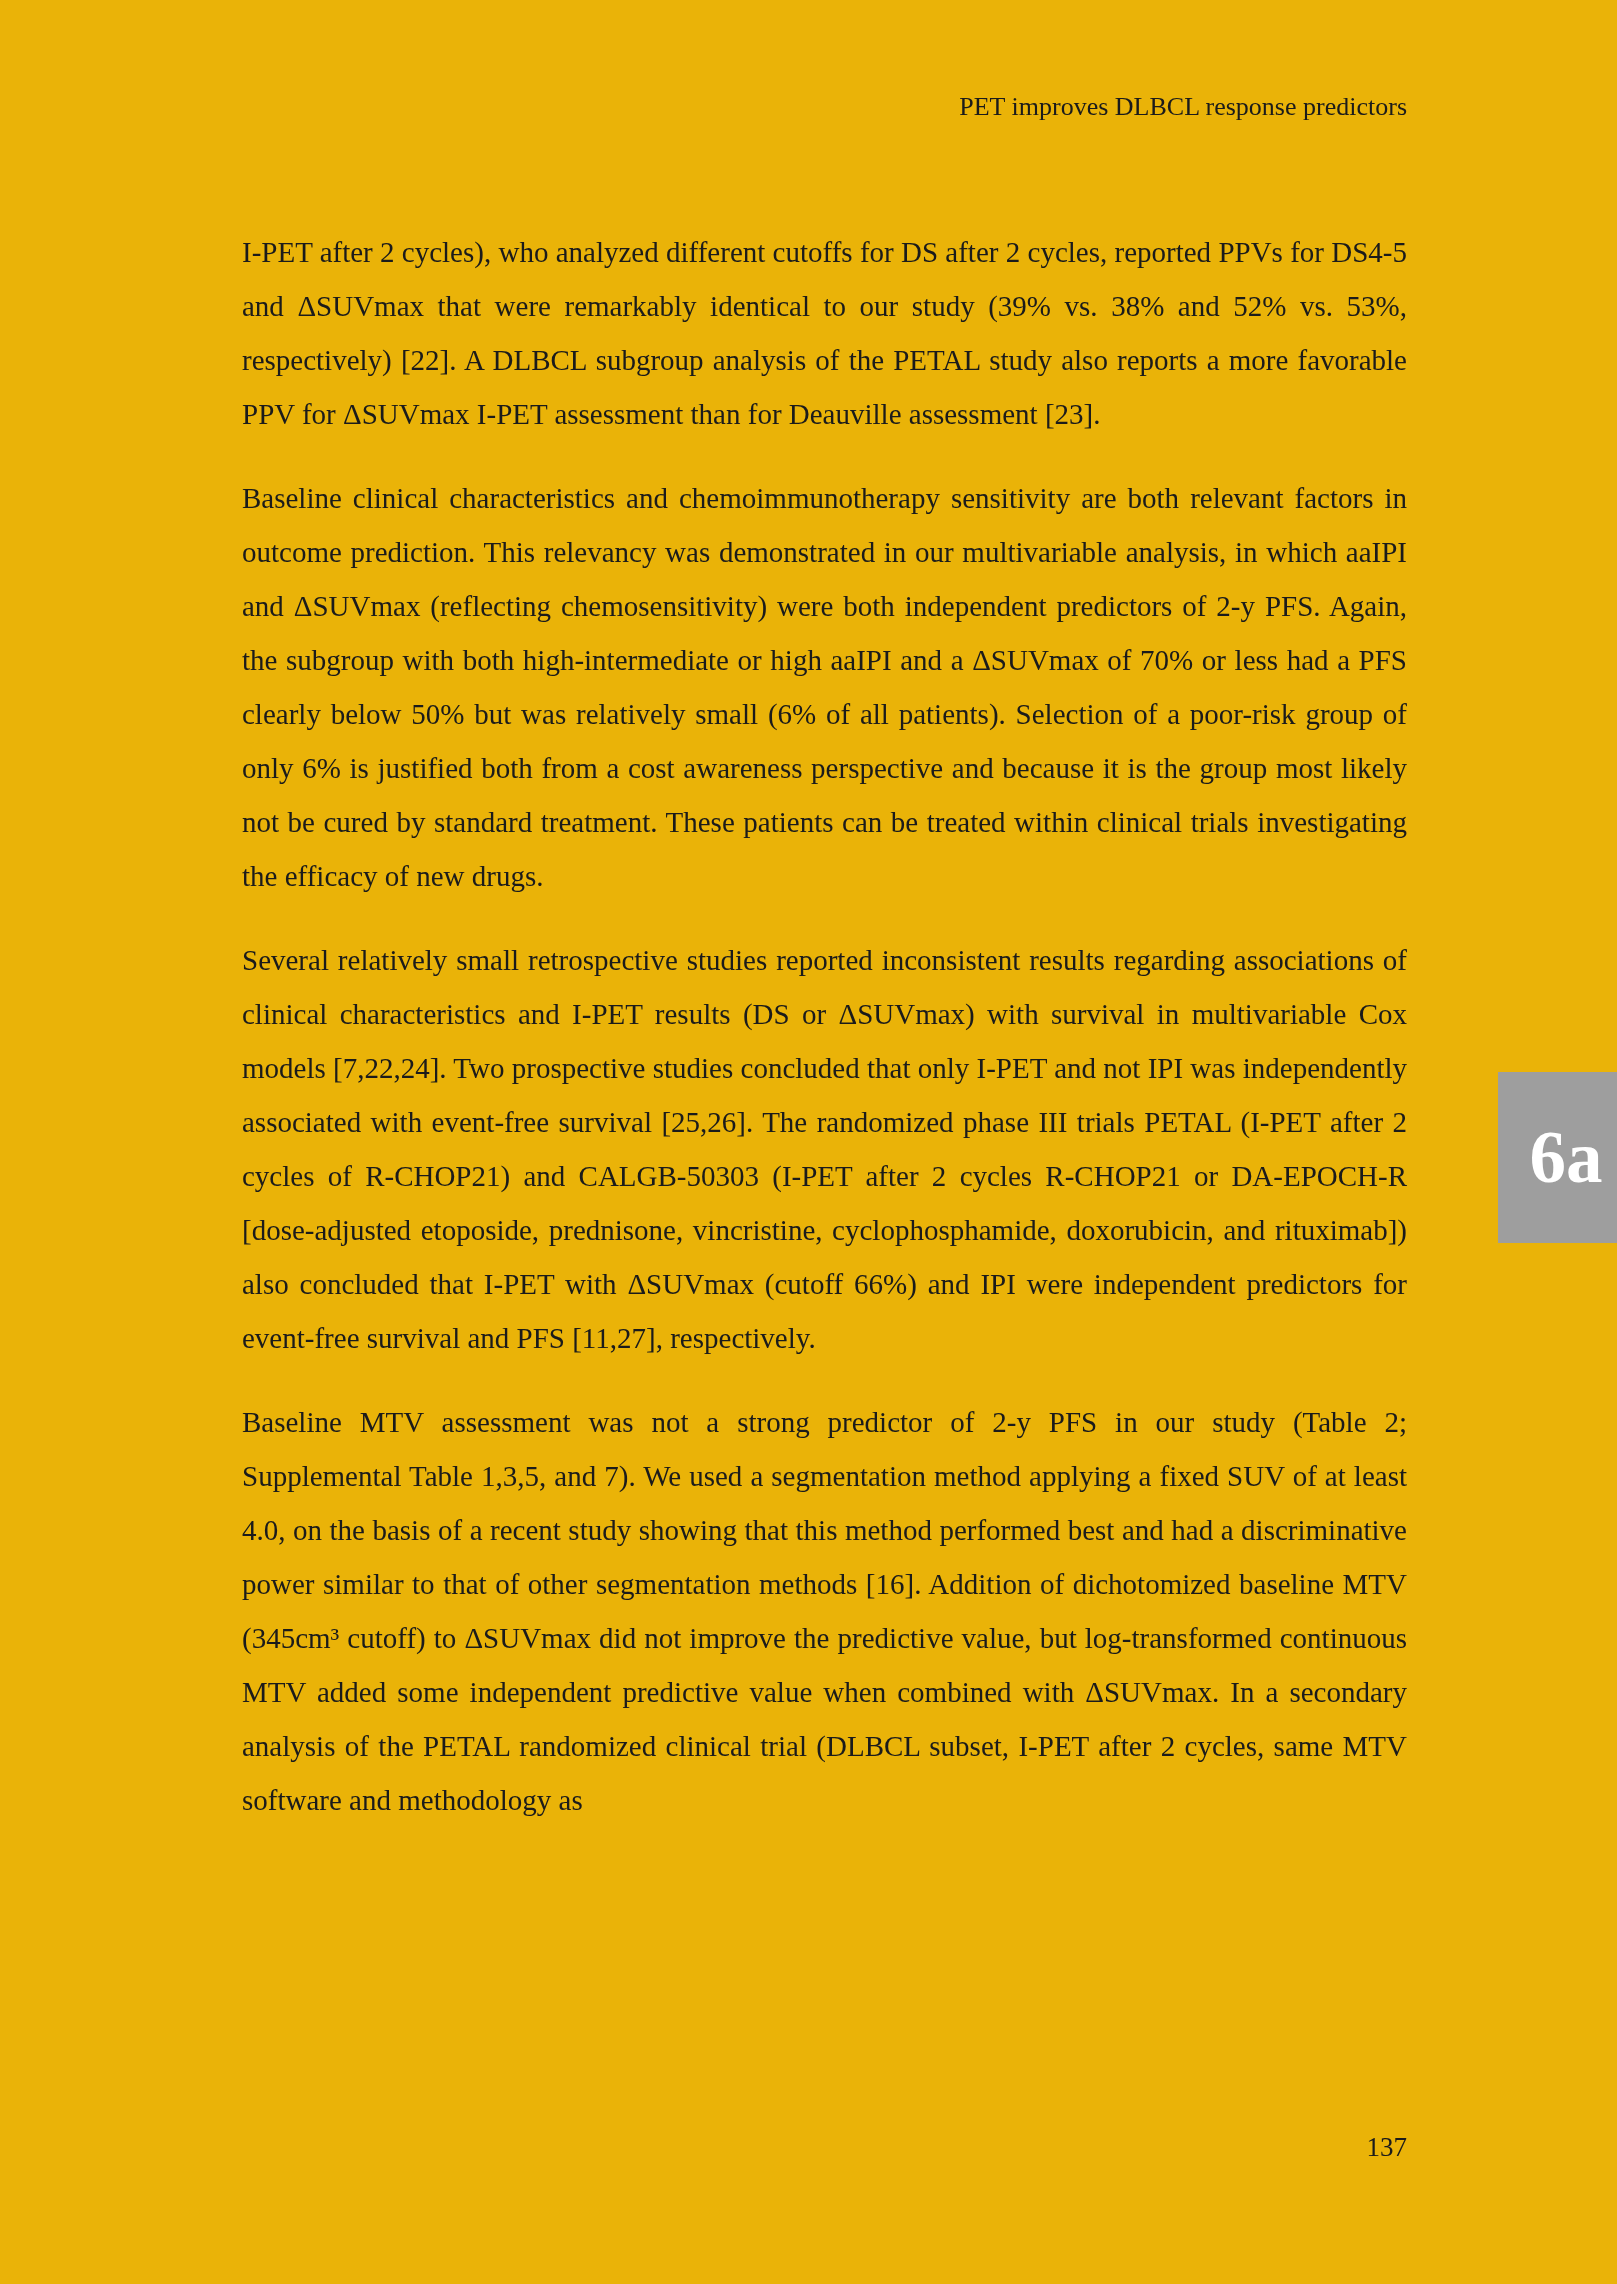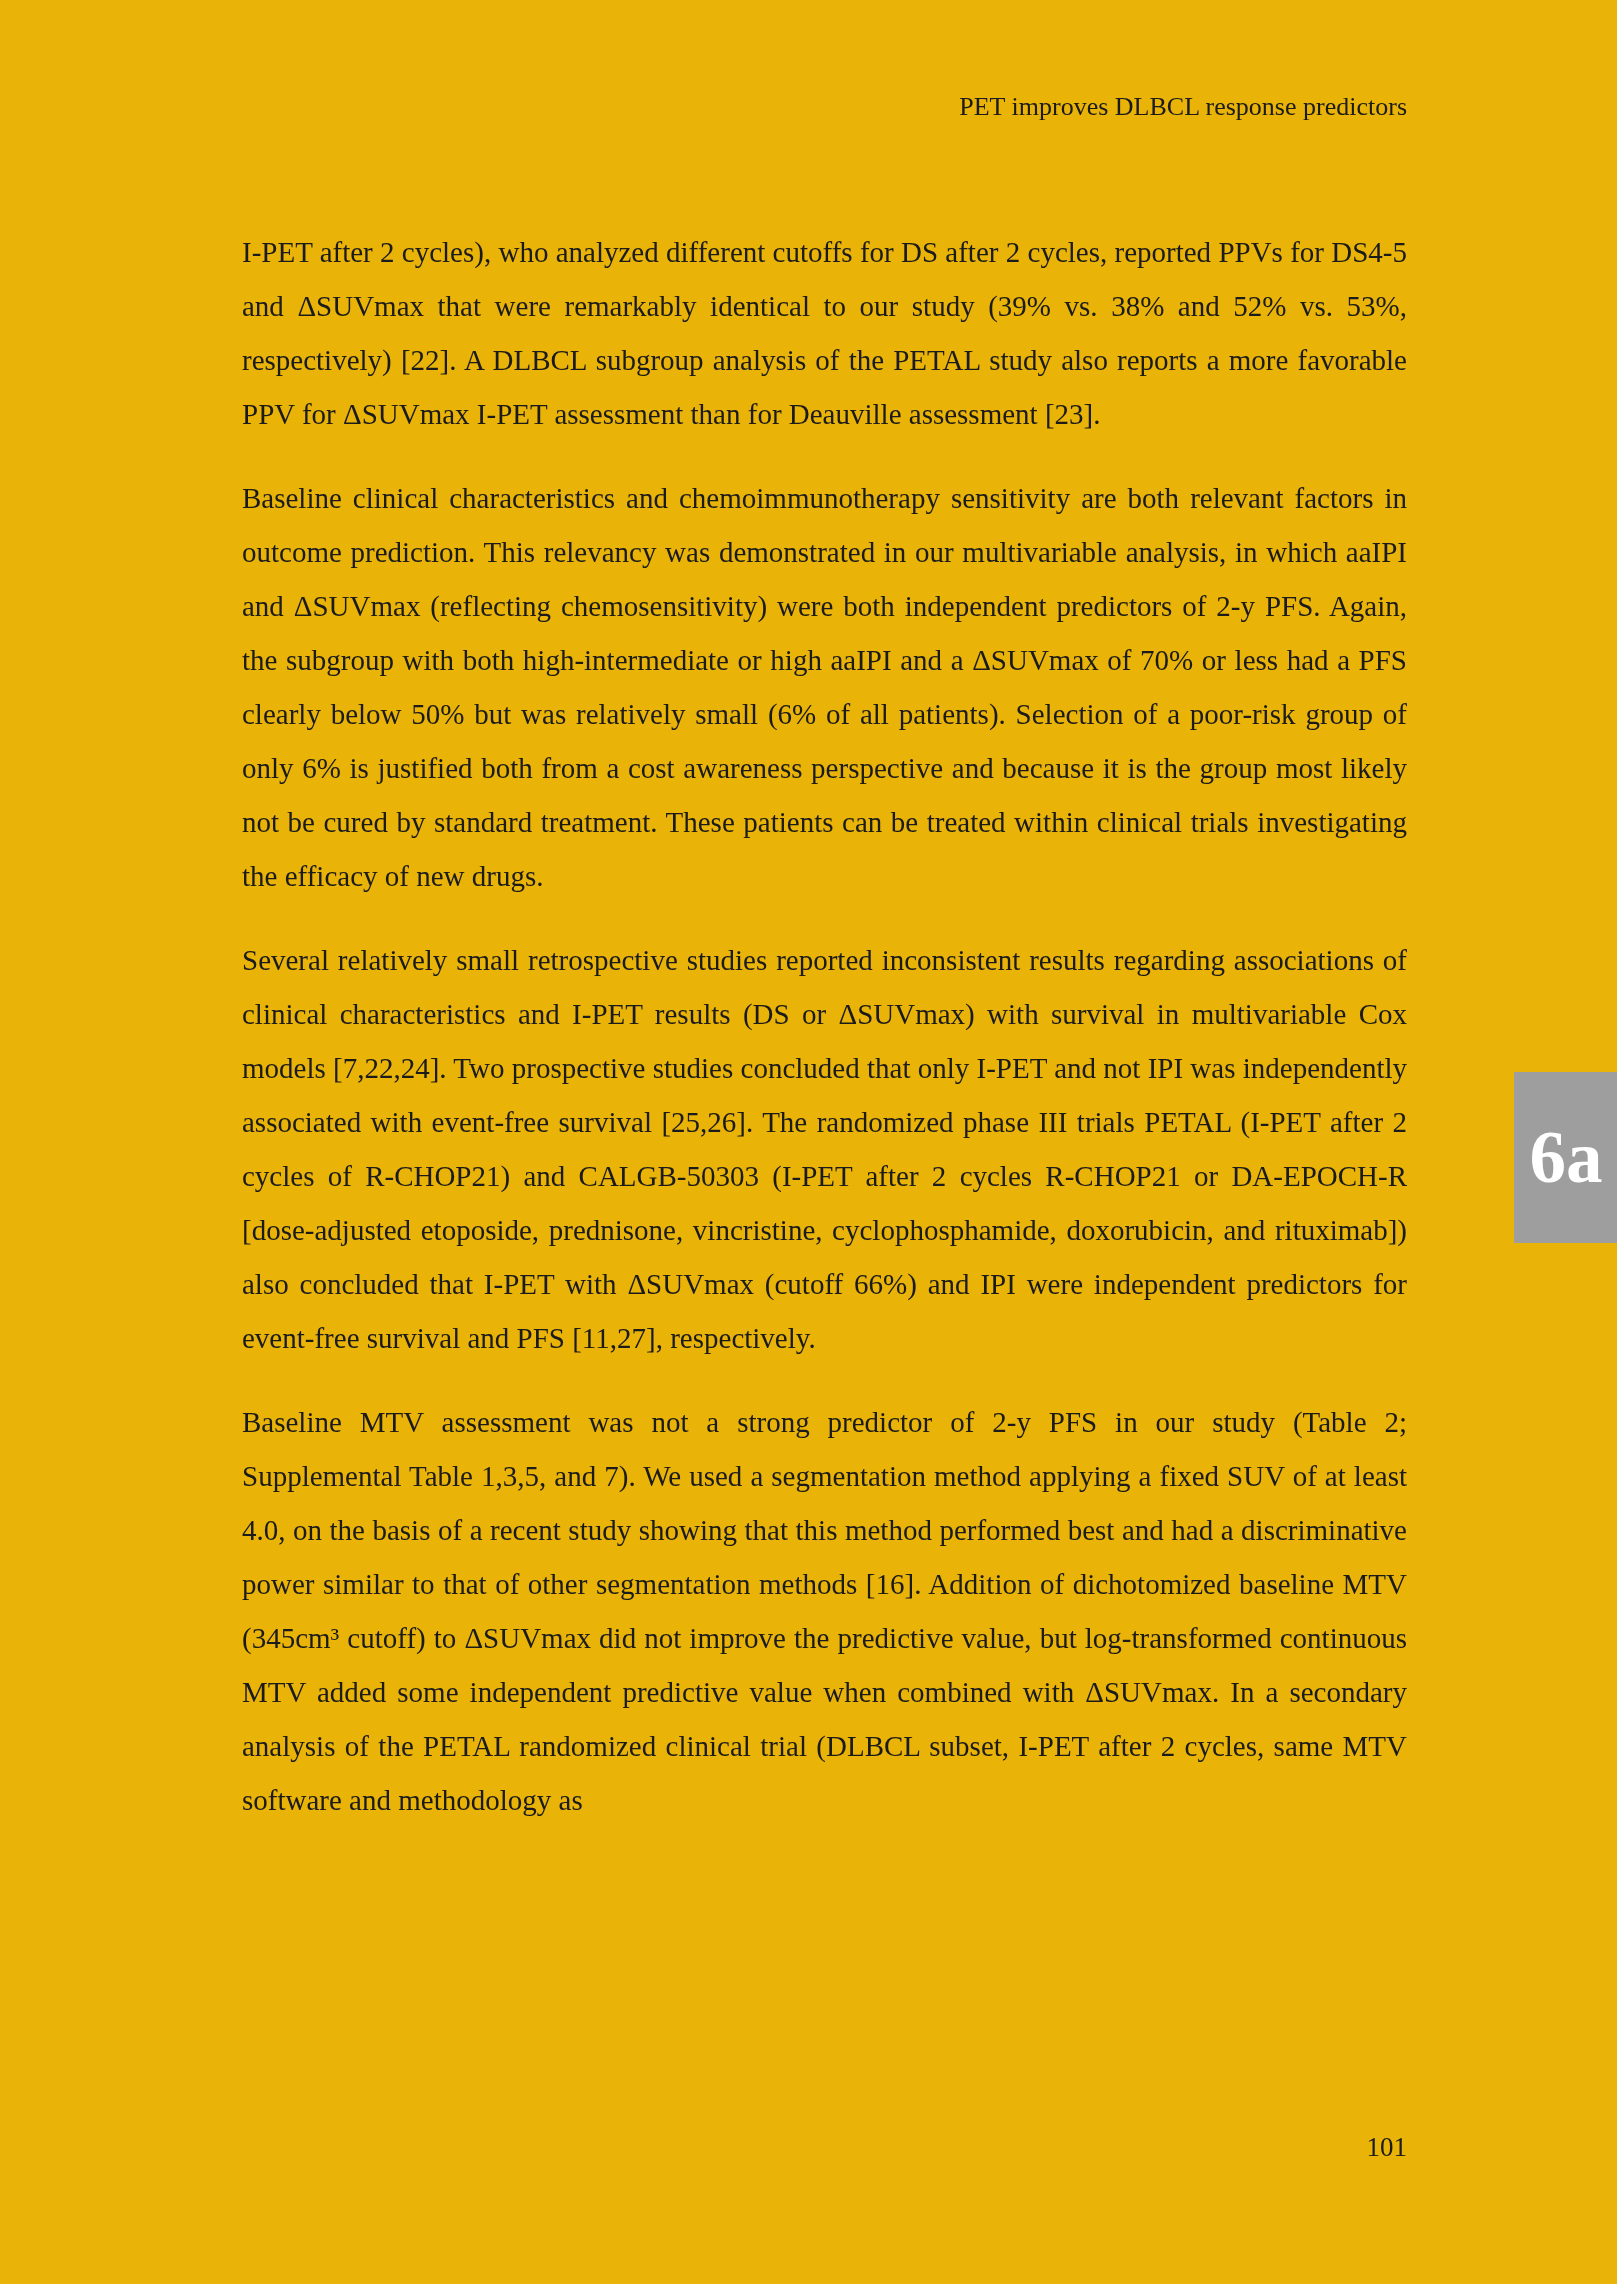--- a/index.html
+++ b/index.html
@@ -49,20 +49,21 @@
     width: 104px;
     height: 171px;
     background: #9e9e9e;
     color: #ffffff;
     display: flex;
     align-items: center;
     justify-content: center;
     font-size: 73px;
     font-weight: bold;
     font-family: "Liberation Serif", "DejaVu Serif", serif;
+    padding-left: 16px;
   }
   .page-number {
     position: absolute;
     top: 2132px;
     left: 242px;
     width: 1165px;
     text-align: right;
     font-size: 27px;
     color: #1b1b1b;
   }
@@ -76,16 +77,16 @@
 
   <div class="body-text">
     <p>I-PET after 2 cycles), who analyzed different cutoffs for DS after 2 cycles, reported PPVs for DS4-5 and ΔSUVmax that were remarkably identical to our study (39% vs. 38% and 52% vs. 53%, respectively) [22]. A DLBCL subgroup analysis of the PETAL study also reports a more favorable PPV for ΔSUVmax I-PET assessment than for Deauville assessment [23].</p>
     <p>Baseline clinical characteristics and chemoimmunotherapy sensitivity are both relevant factors in outcome prediction. This relevancy was demonstrated in our multivariable analysis, in which aaIPI and ΔSUVmax (reflecting chemosensitivity) were both independent predictors of 2-y PFS. Again, the subgroup with both high-intermediate or high aaIPI and a ΔSUVmax of 70% or less had a PFS clearly below 50% but was relatively small (6% of all patients). Selection of a poor-risk group of only 6% is justified both from a cost awareness perspective and because it is the group most likely not be cured by standard treatment. These patients can be treated within clinical trials investigating the efficacy of new drugs.</p>
     <p>Several relatively small retrospective studies reported inconsistent results regarding associations of clinical characteristics and I-PET results (DS or ΔSUVmax) with survival in multivariable Cox models [7,22,24]. Two prospective studies concluded that only I-PET and not IPI was independently associated with event-free survival [25,26]. The randomized phase III trials PETAL (I-PET after 2 cycles of R-CHOP21) and CALGB-50303 (I-PET after 2 cycles R-CHOP21 or DA-EPOCH-R [dose-adjusted etoposide, prednisone, vincristine, cyclophosphamide, doxorubicin, and rituximab]) also concluded that I-PET with ΔSUVmax (cutoff 66%) and IPI were independent predictors for event-free survival and PFS [11,27], respectively.</p>
     <p>Baseline MTV assessment was not a strong predictor of 2-y PFS in our study (Table 2; Supplemental Table 1,3,5, and 7). We used a segmentation method applying a fixed SUV of at least 4.0, on the basis of a recent study showing that this method performed best and had a discriminative power similar to that of other segmentation methods [16]. Addition of dichotomized baseline MTV (345cm³ cutoff) to ΔSUVmax did not improve the predictive value, but log-transformed continuous MTV added some independent predictive value when combined with ΔSUVmax. In a secondary analysis of the PETAL randomized clinical trial (DLBCL subset, I-PET after 2 cycles, same MTV software and methodology as</p>
   </div>
 
   <div class="chapter-tab">6a</div>
 
-  <div class="page-number">101</div>
+  <div class="page-number">137</div>
 
 </div>
 
 
 </body></html>

